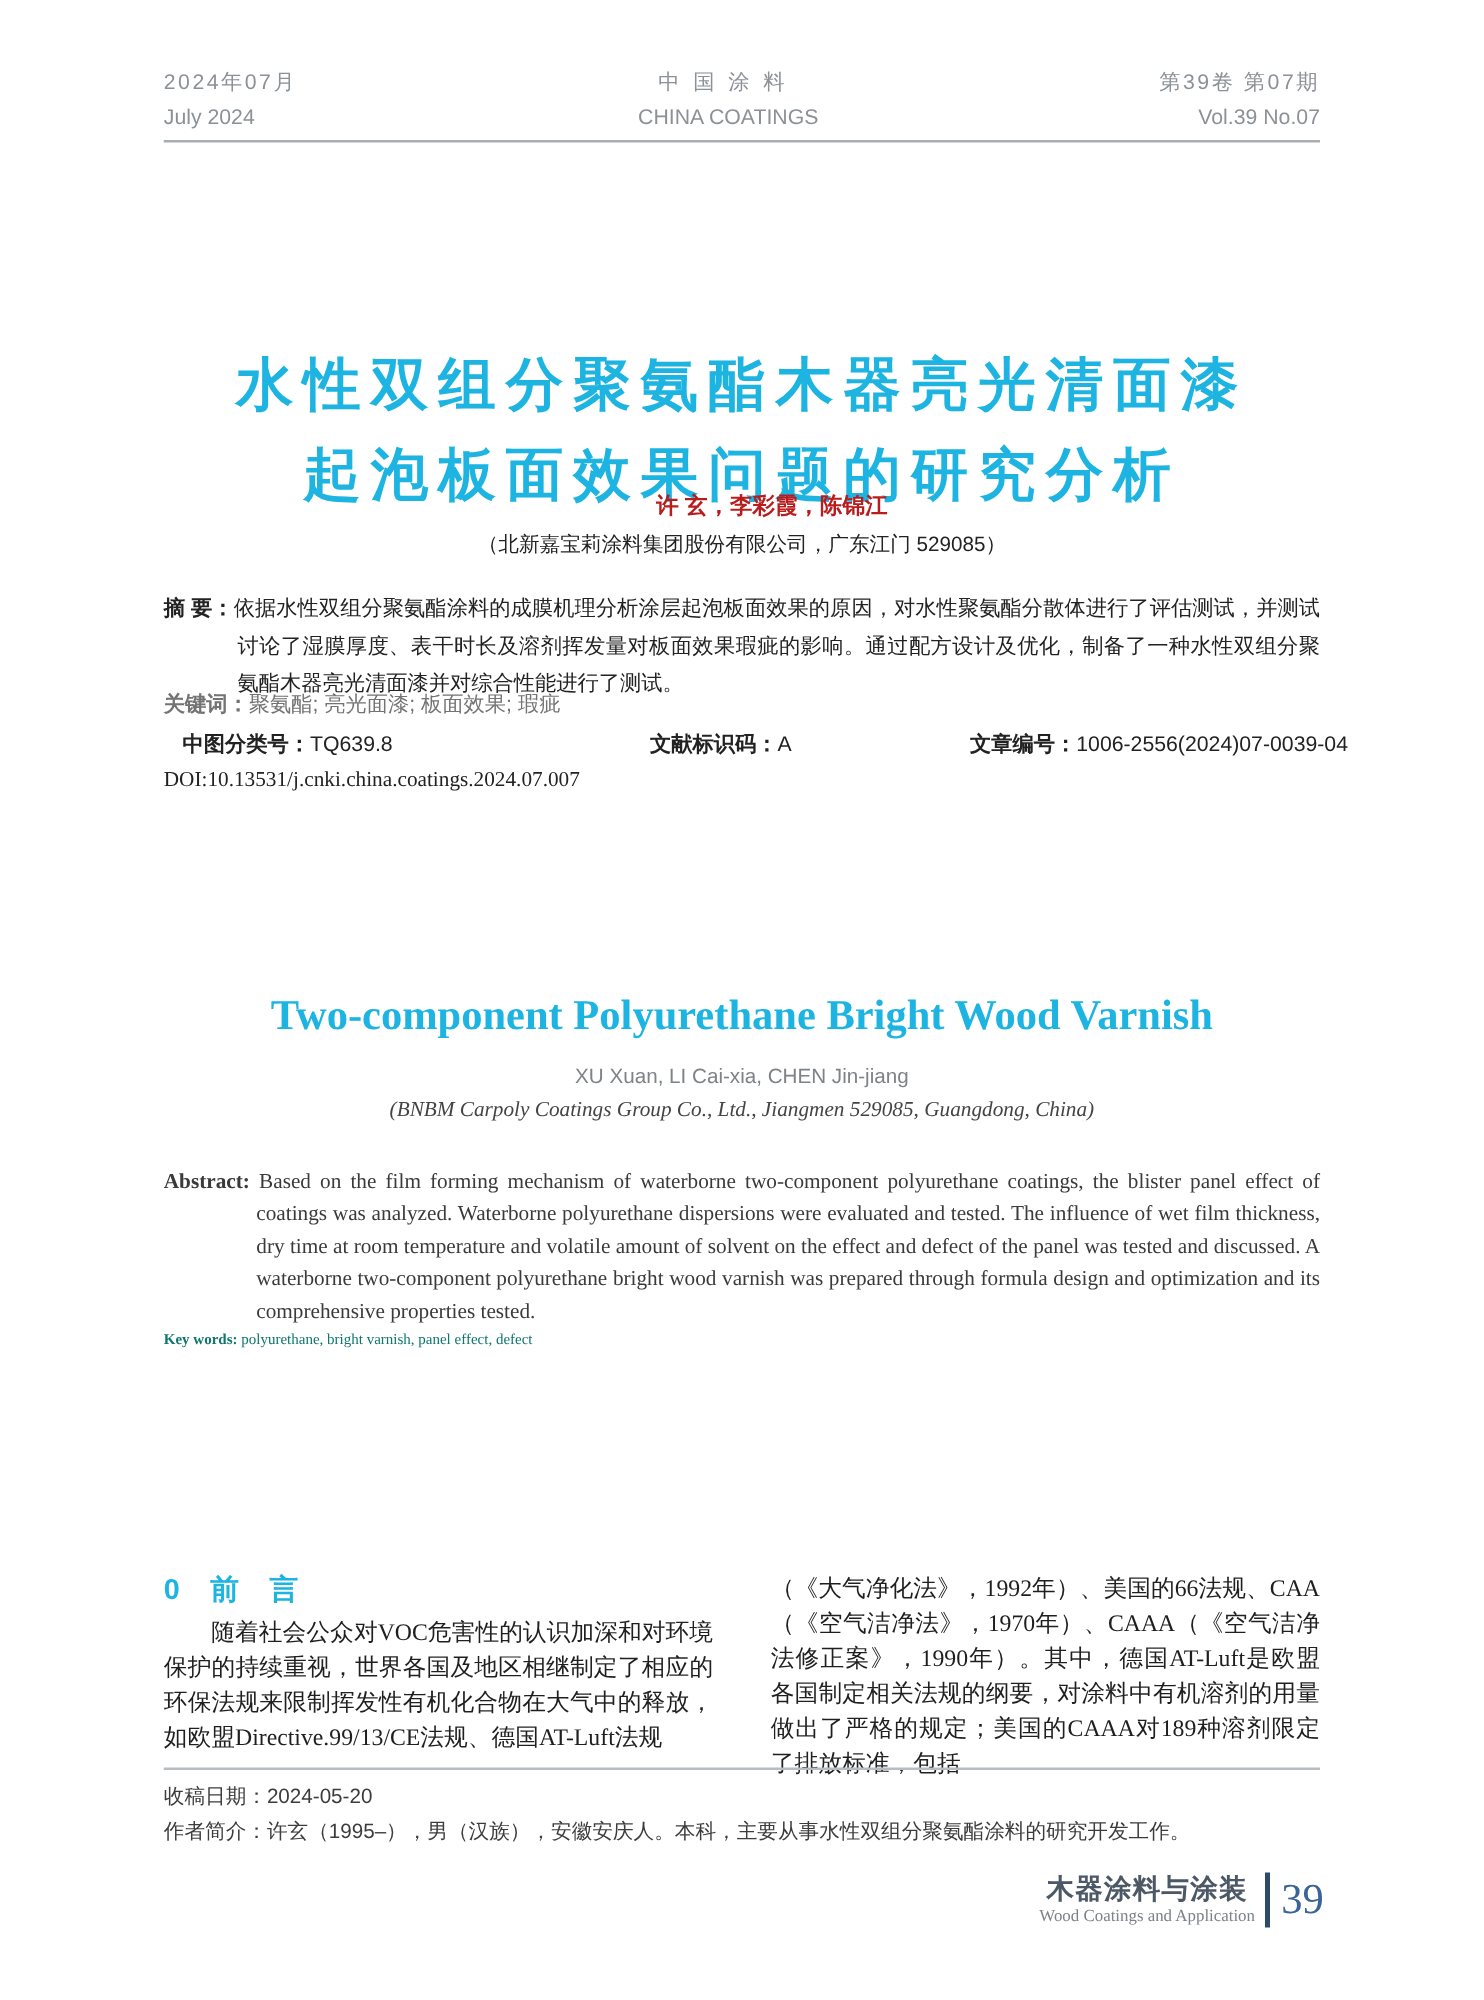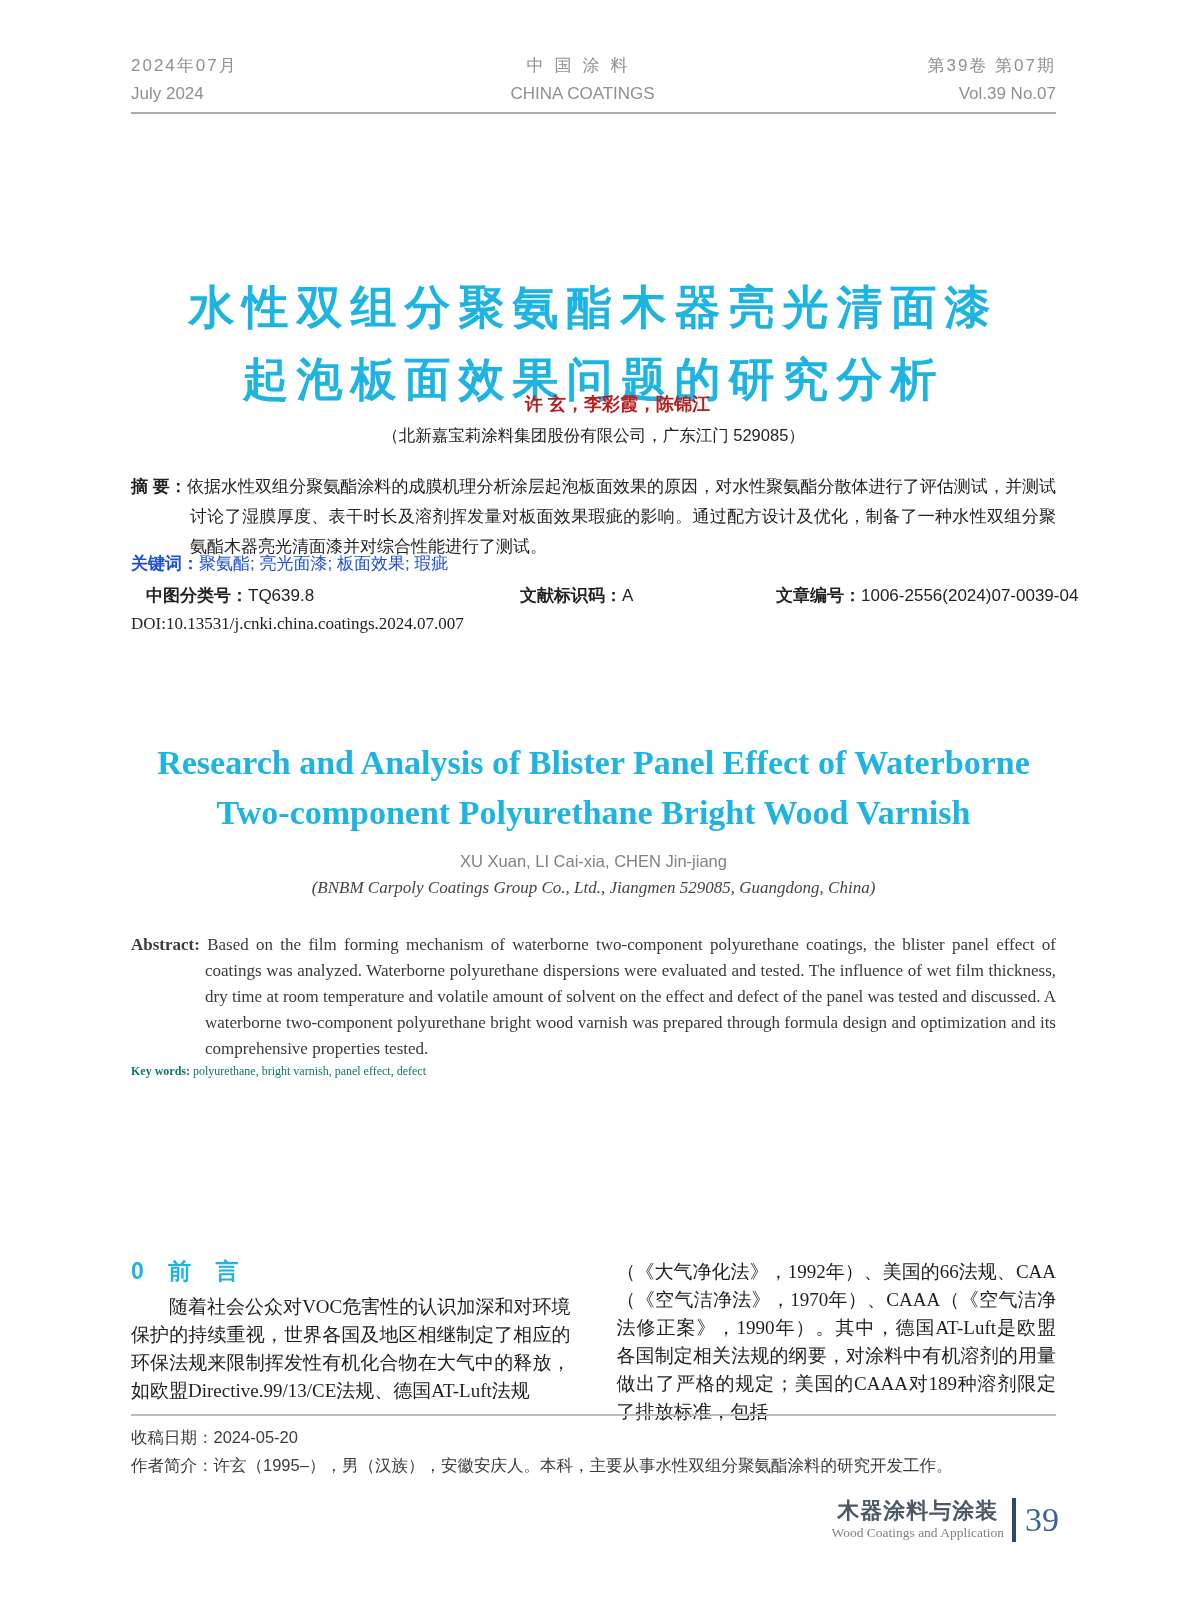--- a/index.html
+++ b/index.html
@@ -19,21 +19,21 @@
   .hdr-center .zh{letter-spacing:11px;}
   .hdr-rule{position:absolute;left:131px;right:131px;top:112px;height:2px;background:#a9aeb3;}
   
   .title-zh{position:absolute;left:0;right:0;top:255px;text-align:center;color:#1db4e2;font-weight:bold;font-size:46px;line-height:72px;letter-spacing:8px;margin:16px;}
   .authors-zh{position:absolute;left:0;right:0;top:392px;text-align:center;font-size:18px;font-weight:bold;color:#b91c1c;padding-left:48px;}
   .affil-zh{position:absolute;left:0;right:0;top:425px;text-align:center;font-size:16.5px;color:#222;}
   
   .abs-zh{position:absolute;left:131px;right:131px;top:472px;font-size:17px;line-height:30px;text-align:justify;color:#222;}
   .hang-zh{padding-left:59px;text-indent:-59px;}
   .lbl{font-weight:bold;}
-  .kw-zh{position:absolute;left:131px;right:131px;top:552px;font-size:17px;color:#1d4ed8;}
+  .kw-zh{position:absolute;left:131px;right:131px;top:552px;font-size:17px;color:#737373;}
   
   .meta-row{position:absolute;left:146px;right:131px;top:584px;height:24px;font-size:17px;color:#222;}
   .meta-item{position:absolute;top:0;white-space:nowrap;}
   .meta-1{left:0;}
   .meta-2{left:374px;}
   .meta-3{left:630px;}
   .doi{position:absolute;left:131px;top:614px;font-family:"Liberation Serif",serif;font-size:17px;color:#222;}
   
   .title-en{position:absolute;left:0;right:0;top:738px;text-align:center;color:#1db4e2;font-family:"Liberation Serif",serif;font-weight:bold;font-size:34px;line-height:50px;margin:0;}
   .authors-en{position:absolute;left:0;right:0;top:852px;text-align:center;font-size:16.5px;color:#7e8387;}
@@ -94,21 +94,21 @@
   </div>
 
   <div class="meta-row">
     <span class="meta-item meta-1"><span class="lbl">中图分类号：</span><span>TQ639.8</span></span>
     <span class="meta-item meta-2"><span class="lbl">文献标识码：</span><span>A</span></span>
     <span class="meta-item meta-3"><span class="lbl">文章编号：</span><span>1006-2556(2024)07-0039-04</span></span>
   </div>
   <div class="doi">DOI:10.13531/j.cnki.china.coatings.2024.07.007</div>
 
   <h2 class="title-en">
-    <span>Research and Analysis of Blister Panel Effect of Waterborne</span><br>
+    <br>
     <span>Two-component Polyurethane Bright Wood Varnish</span>
   </h2>
   <div class="authors-en">XU Xuan, LI Cai-xia, CHEN Jin-jiang</div>
   <div class="affil-en">(BNBM Carpoly Coatings Group Co., Ltd., Jiangmen 529085, Guangdong, China)</div>
 
   <div class="abs-en hang-en">
     <span class="lbl">Abstract:</span> <span>Based on the film forming mechanism of waterborne two-component polyurethane coatings, the blister panel effect of coatings was analyzed. Waterborne polyurethane dispersions were evaluated and tested. The influence of wet film thickness, dry time at room temperature and volatile amount of solvent on the effect and defect of the panel was tested and discussed. A waterborne two-component polyurethane bright wood varnish was prepared through formula design and optimization and its comprehensive properties tested.</span>
   </div>
   <div class="kw-en">
     <span class="lbl">Key words:</span> <span>polyurethane, bright varnish, panel effect, defect</span>

